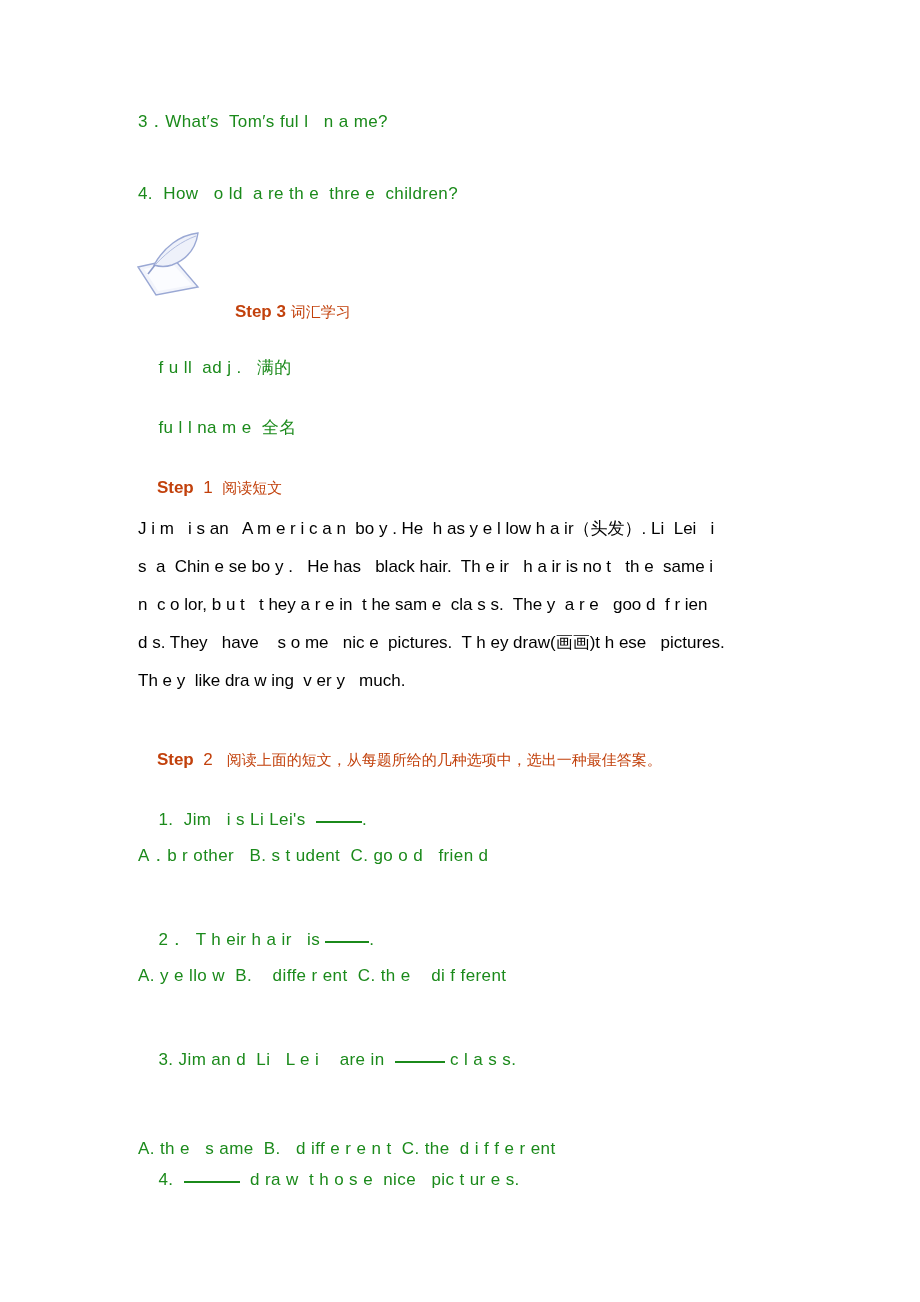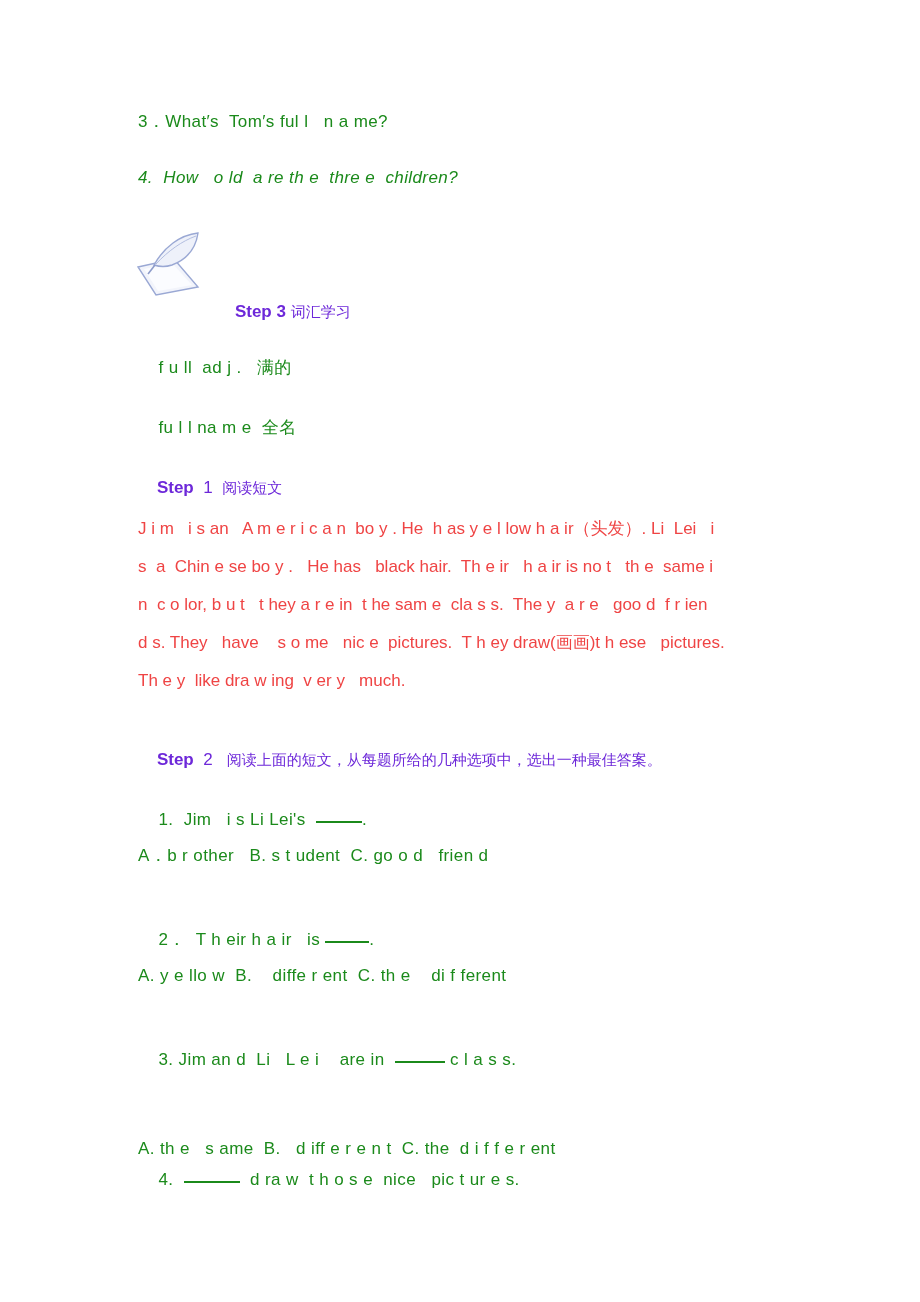--- a/index.html
+++ b/index.html
@@ -32,40 +32,40 @@
     letter-spacing: 0.4px;
   }
 
   .q-line {
     font-size: 17px;
   }
 
   .heading {
     position: absolute;
     left: 138px;
-    color: #6d28d9;
+    color: #c2410c;
     font-size: 17px;
     line-height: 24px;
     white-space: pre;
   }
   .heading b {
     font-weight: bold;
   }
   .heading .cn {
     font-weight: normal;
     font-size: 15px;
   }
 
   
   .passage {
     position: absolute;
     left: 138px;
     top: 510px;
     width: 664px;
-    color: #ef4444;
+    color: #000000;
     font-size: 17px;
     line-height: 38px;
   }
   .passage .prow {
     display: block;
     white-space: pre;
   }
 
   
   .quill-icon {
@@ -86,21 +86,21 @@
   .blank.w3 { width: 50px; }
   .blank.w4 { width: 56px; }
 </style>
 </head>
 <body>
 
 <div class="page">
 
   <div class="line" style="top:110px;">3．What′s  Tom′s ful l   n a me?</div>
 
-  <div class="line" style="top:166px;font-style:italic;">4.  How   o ld  a re th e  thre e  children?</div>
+  <div class="line" style="top:182px;">4.  How   o ld  a re th e  thre e  children?</div>
 
   <div class="quill-icon">
     <svg viewBox="0 0 72 72" width="72" height="72" aria-hidden="true">
 
       <polygon points="4,38 40,30 64,58 22,66" fill="#f2f4fb" stroke="#9aa8d4" stroke-width="1.4"></polygon>
       <polygon points="10,40 38,34 58,56 24,62" fill="#fbfcff" stroke="none"></polygon>
 
       <path d="M20,36 C30,18 46,6 64,4 C62,18 54,30 38,36 C32,38 26,38 20,36 Z" fill="#eef1fa" stroke="#9aa8d4" stroke-width="1.4"></path>
       <path d="M22,35 C34,22 48,12 62,7" fill="none" stroke="#b3bee0" stroke-width="1"></path>
 

